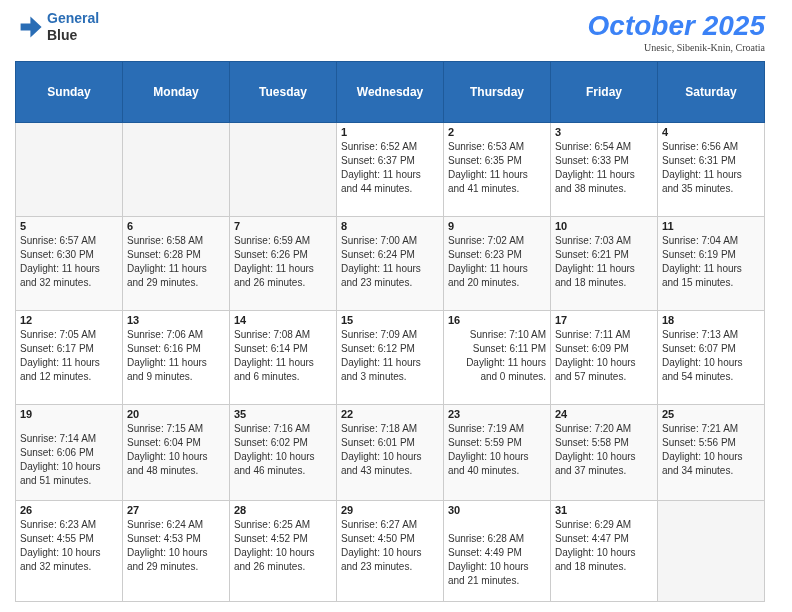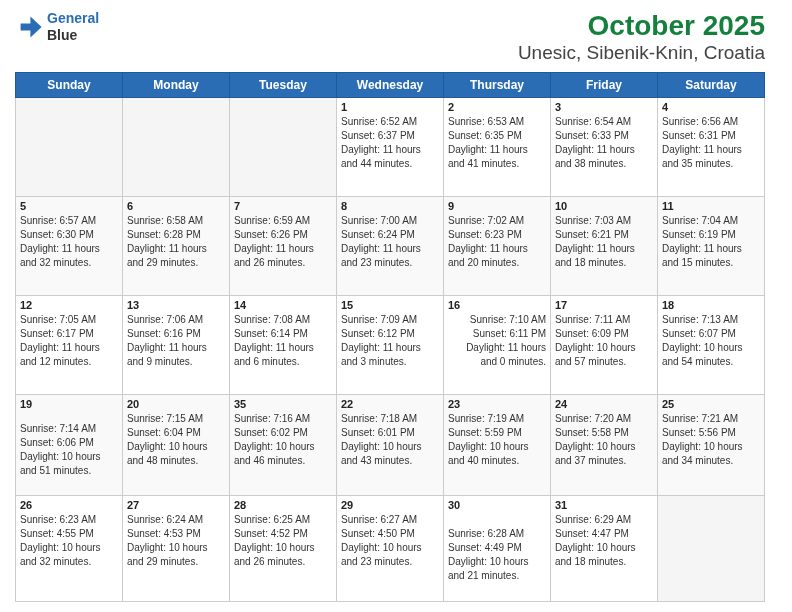--- a/index.html
+++ b/index.html
@@ -40,38 +40,40 @@
     .logo-icon {
       width: 28px;
       height: 28px;
     }
     .title-block {
       text-align: right;
     }
     .month-title {
       font-size: 28px;
       font-weight: bold;
-      color: #15803d;
+      color: #3b82f6;
+      font-style: italic;
     }
     .subtitle {
-      font-size: 19px;
+      font-size: 10px;
       color: #444;
+      font-family: Liberation Serif, serif;
     }
     .calendar {
       flex: 1;
       border: 1px solid #ccc;
       border-collapse: collapse;
       width: 100%;
       table-layout: fixed;
     }
     .calendar th {
       background: #2a6db5;
       color: #fff;
       font-size: 12px;
-      padding: 5px 3px;
+      padding: 23px 3px;
       text-align: center;
       border: 1px solid #1e5a9a;
       font-weight: bold;
     }
     .calendar td {
       border: 1px solid #ccc;
       vertical-align: top;
       padding: 3px 4px;
       font-size: 9.5px;
       color: #333;

